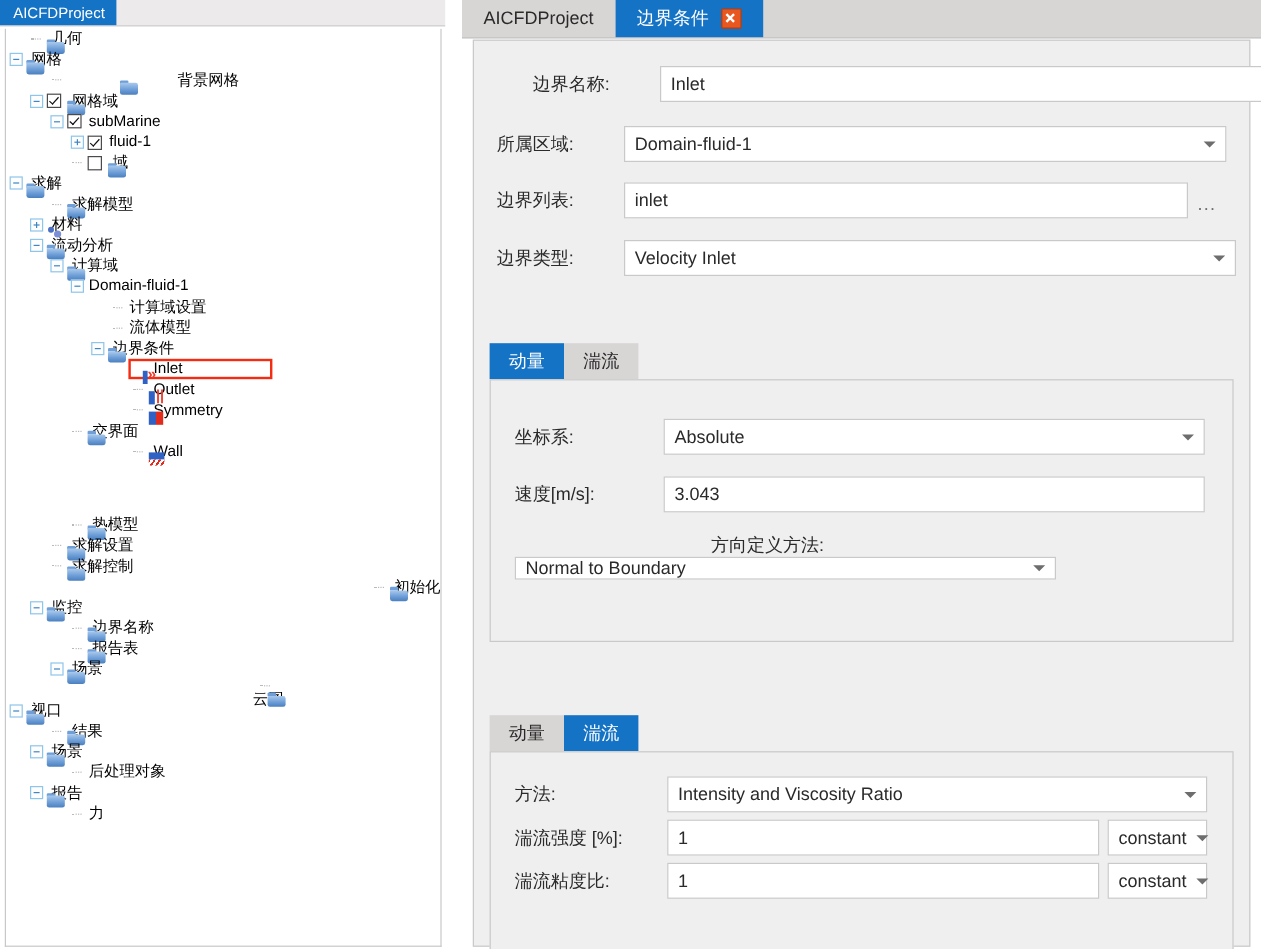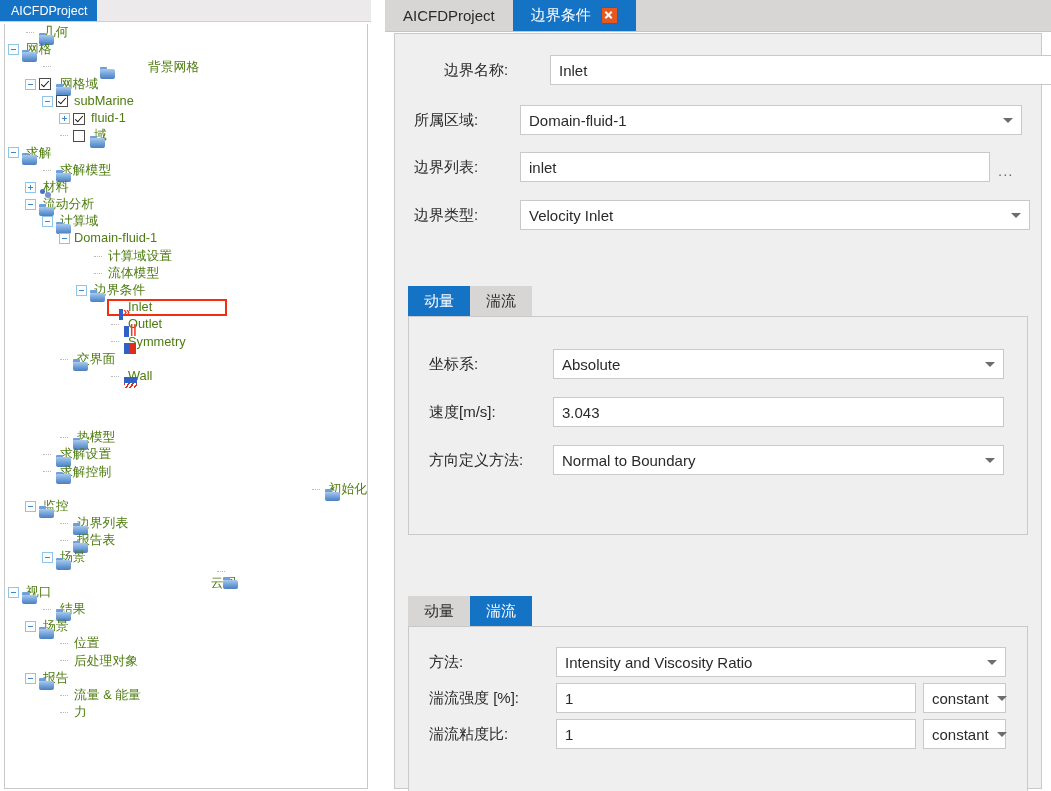--- a/index.html
+++ b/index.html
@@ -53,21 +53,21 @@
   }
   .trow {
     height: 17.2px;
     display: flex;
     align-items: center;
     white-space: nowrap;
     position: relative;
   }
   .trow .tlabel {
     font-size: 12.8px;
-    color: #4d7c0f;
+    color: #000000;
     line-height: 1;
     padding-left: 4px;
   }
   .trow.sel-box {
     position: relative;
   }
   .sel-outline {
     position: absolute;
     border: 2px solid #f42c12;
     background: #ffffff;
@@ -475,21 +475,21 @@
           <span class="tlabel">初始化</span>
         </div>
         <div class="trow" style="padding-left: 20px;">
           <span class="exp"></span>
           <span class="ic"><span class="folder"></span></span>
           <span class="tlabel">监控</span>
         </div>
         <div class="trow" style="padding-left: 54px;">
           <span class="stub"></span>
           <span class="ic"><span class="folder"></span></span>
-          <span class="tlabel">边界列表</span>
+          <span class="tlabel">边界名称</span>
         </div>
         <div class="trow" style="padding-left: 54px;">
           <span class="stub"></span>
           <span class="ic"><span class="folder"></span></span>
           <span class="tlabel">报告表</span>
         </div>
         <div class="trow" style="padding-left: 37px;">
           <span class="exp"></span>
           <span class="ic"><span class="folder"></span></span>
           <span class="tlabel">场景</span>
@@ -509,34 +509,26 @@
           <span class="ic"><span class="folder"></span></span>
           <span class="tlabel">结果</span>
         </div>
         <div class="trow" style="padding-left: 20px;">
           <span class="exp"></span>
           <span class="ic"><span class="folder"></span></span>
           <span class="tlabel">场景</span>
         </div>
         <div class="trow" style="padding-left: 54px;">
           <span class="stub"></span>
-          <span class="tlabel">位置</span>
-        </div>
-        <div class="trow" style="padding-left: 54px;">
-          <span class="stub"></span>
           <span class="tlabel">后处理对象</span>
         </div>
         <div class="trow" style="padding-left: 20px;">
           <span class="exp"></span>
           <span class="ic"><span class="folder"></span></span>
           <span class="tlabel">报告</span>
-        </div>
-        <div class="trow" style="padding-left: 54px;">
-          <span class="stub"></span>
-          <span class="tlabel">流量 &amp; 能量</span>
         </div>
         <div class="trow" style="padding-left: 54px;">
           <span class="stub"></span>
           <span class="tlabel">力</span>
         </div>
       </div>
   <div class="rail" style="left: 8px; z-index: -1;"></div>
     </div>
 </div>
 
@@ -598,21 +590,21 @@
             <span>Absolute</span>
             <span class="caret"></span>
           </span>
         </div>
 
         <div class="field-row" style="left:20px; top:80px;">
           <span class="flabel" style="width:124px;">速度[m/s]:</span>
           <span class="ctl" style="width:451px;">3.043</span>
         </div>
 
-        <div class="field-row" style="left:20px; top:128px;">
+        <div class="field-row" style="left:20px; top:128px;flex-direction:column;">
           <span class="flabel" style="width:124px;">方向定义方法:</span>
           <span class="ctl sel" style="width:451px;">
             <span>Normal to Boundary</span>
             <span class="caret"></span>
           </span>
         </div>
       </div>
     </div>
 
     <div class="tabgroup" style="left:13px; top:562px; width:620px;">

